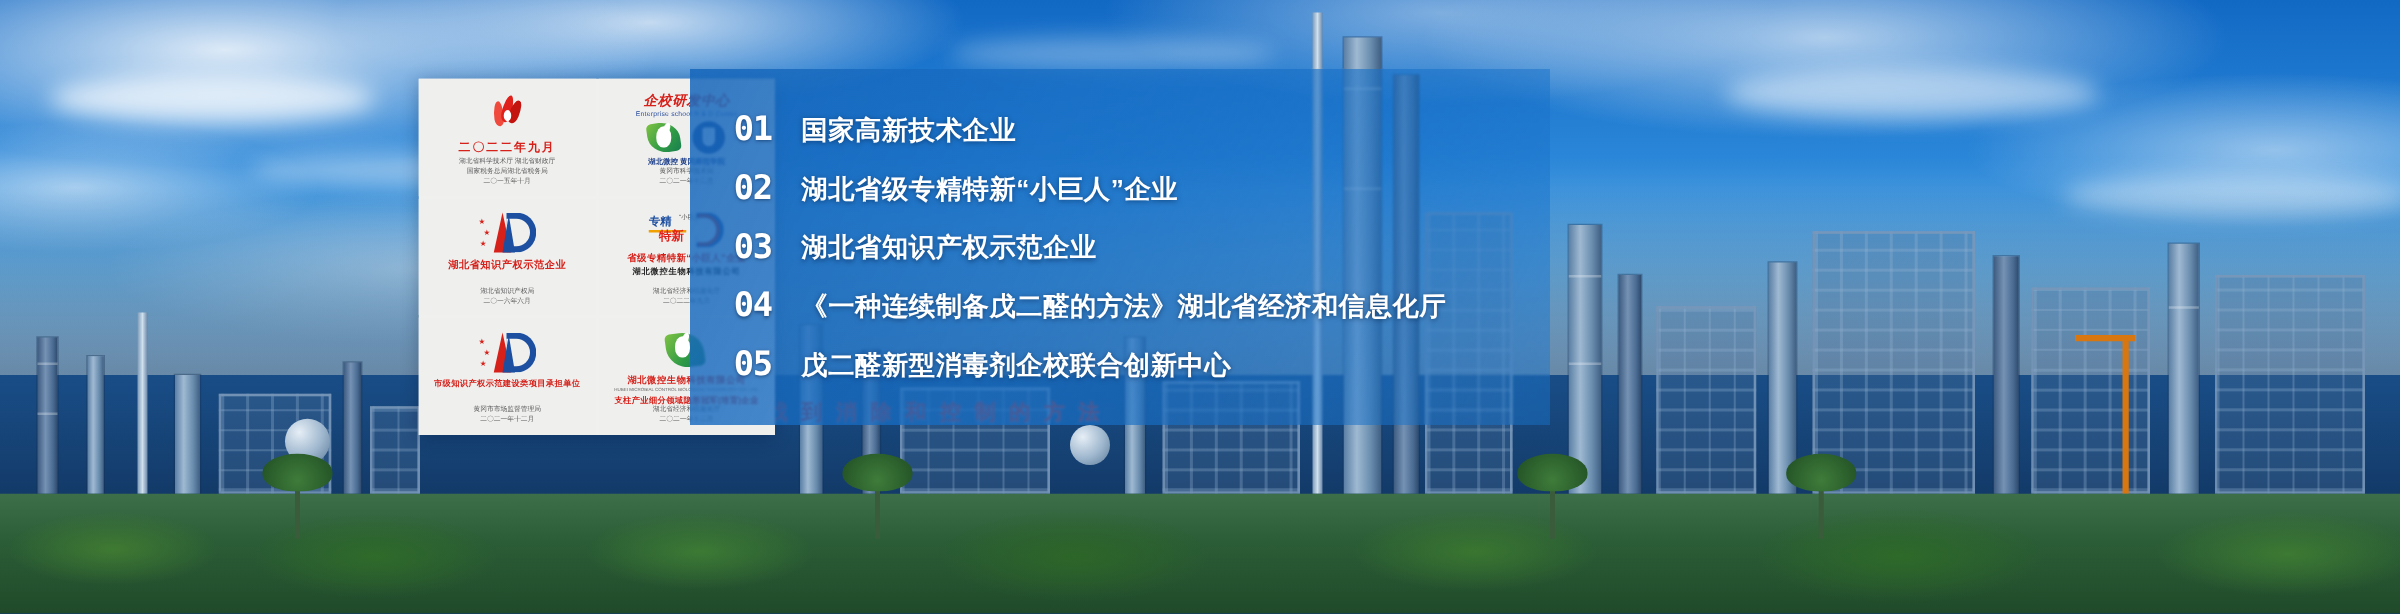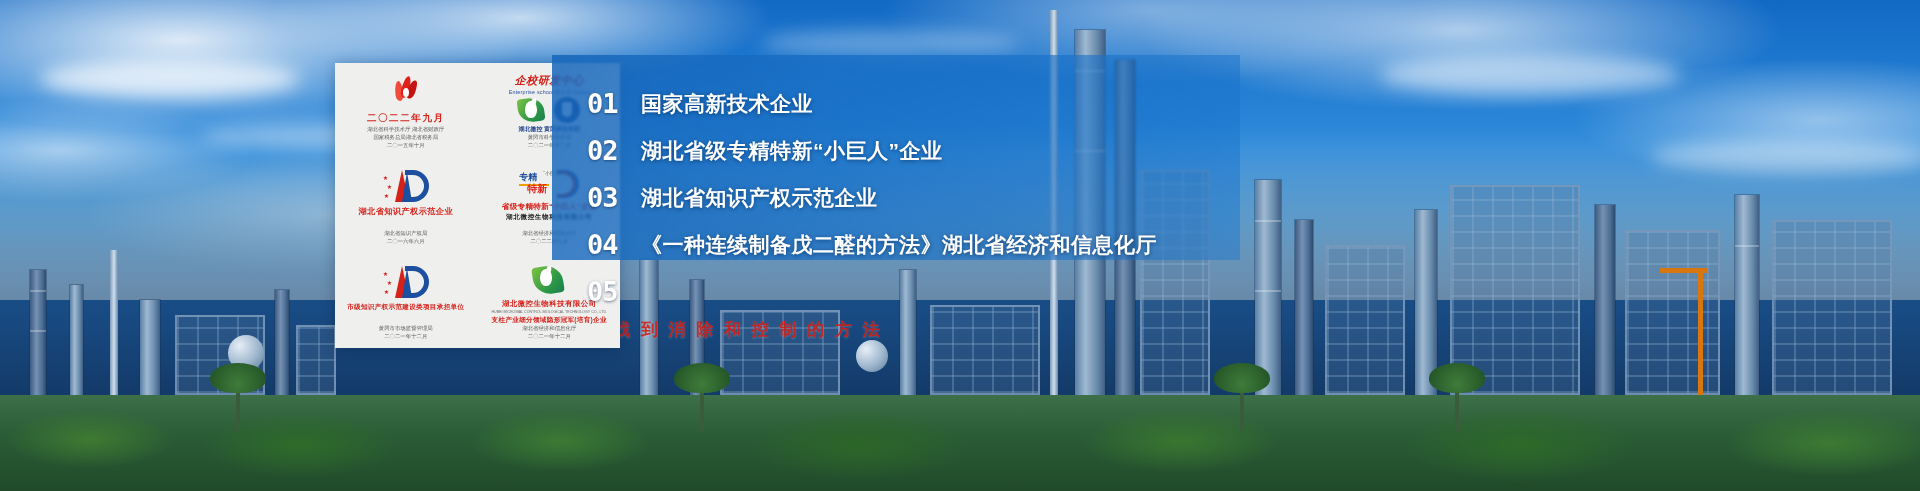--- a/index.html
+++ b/index.html
@@ -99,21 +99,21 @@
   .greenlogo .leaf{position:absolute;left:0;top:2px;width:26px;height:24px;border-radius:4px 60% 4px 60%;background:linear-gradient(135deg,#7ec242,#2e9a46 60%,#1a7f4f);transform:rotate(-8deg);}
   .greenlogo .swan{position:absolute;left:7px;top:5px;width:12px;height:17px;border-radius:50% 50% 45% 45%;background:#fff;}
   .greenlogo .swan::after{content:"";position:absolute;left:6px;top:-3px;width:5px;height:9px;border-radius:50%;background:#fff;transform:rotate(18deg);}
 
   
   .seal{width:26px;height:26px;border-radius:50%;background:#1d3f8a;position:relative;}
   .seal::after{content:"";position:absolute;left:8px;top:5px;width:10px;height:15px;background:#fff;border-radius:2px 2px 6px 6px;}
 
   
   .panel{
-    position:absolute;left:552px;top:55px;width:688px;height:205px;
+    position:absolute;left:552px;top:55px;width:688px;height:285px;
     background:linear-gradient(115deg,rgba(22,102,186,.86) 0%,rgba(24,110,196,.74) 42%,rgba(28,118,205,.46) 100%);
     backdrop-filter:blur(1px);
   }
   .list{position:absolute;left:35px;top:26px;right:10px;}
   .row{display:flex;align-items:center;height:45px;margin-bottom:2px;}
   .num{
     font-family:"DejaVu Sans Mono","Liberation Mono",monospace;
     font-size:27px;font-weight:bold;color:#ffffff;width:54px;
     letter-spacing:-1px;text-shadow:0 1px 3px rgba(0,30,70,.55);
   }
@@ -314,18 +314,19 @@
         <span class="txt">湖北省知识产权示范企业</span>
       </div>
 
       <div class="row">
         <span class="num">04</span>
         <span class="txt">《一种连续制备戊二醛的方法》湖北省经济和信息化厅</span>
       </div>
 
       <div class="row">
         <span class="num">05</span>
+        <span class="txt">戊二醛新型消毒剂企校联合创新中心</span>
       </div>
 
     </div>
   </div>
 
 </div>
 
 </body></html>

